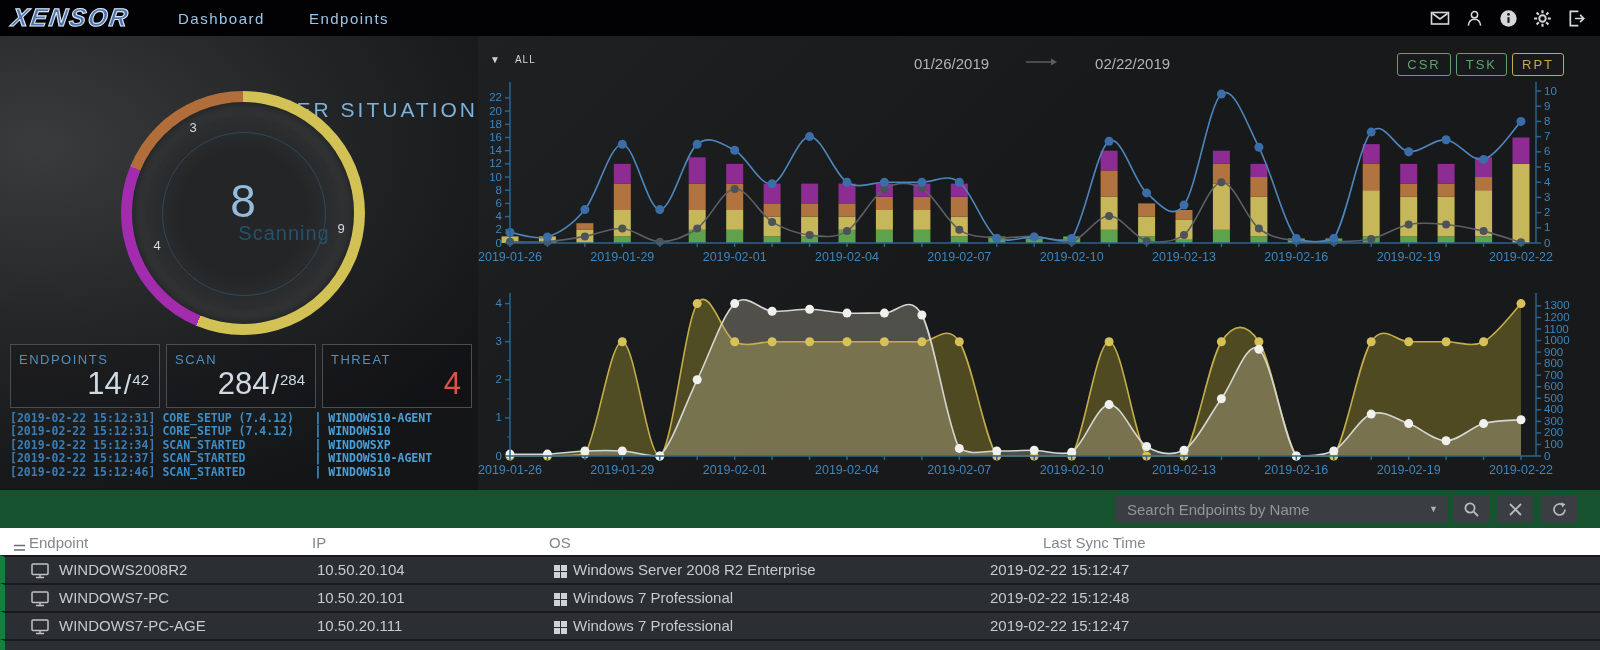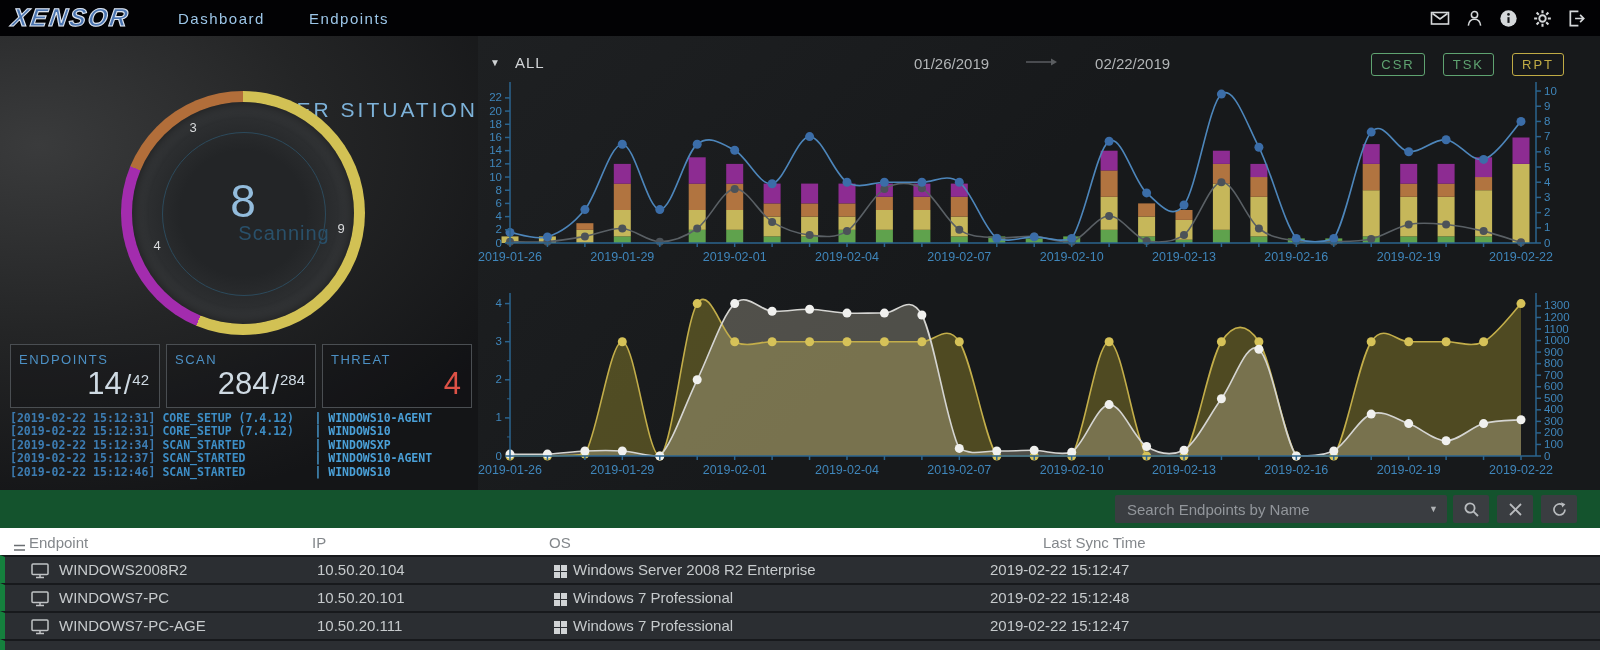--- a/index.html
+++ b/index.html
@@ -50,27 +50,27 @@
       font-size:11.5px;font-weight:bold;line-height:13.4px;white-space:nowrap;}
   .log-time{color:#3c7cb2;}
   .log-event{color:#3d8ec6;display:inline-block;width:152px;margin-left:7px;}
   .log-host{color:#4aa0d8;}
 
   
   .chart-area{position:absolute;left:478px;top:36px;width:1122px;height:454px;
       background:linear-gradient(135deg,#1e2022 0%,#17191b 45%);}
   .scope{position:absolute;left:12px;top:18px;display:flex;align-items:center;gap:15px;cursor:pointer;}
   .scope-caret{font-size:10px;color:#cfd2d4;}
-  .scope-label{font-size:15px;letter-spacing:1px;color:#d2d5d7;}
+  .scope-label{font-size:10px;letter-spacing:1px;color:#d2d5d7;}
   .dates{position:absolute;left:436px;top:18px;display:flex;align-items:center;gap:36px;}
   .date-text{font-size:15px;color:#b2b5b7;}
   .report-btns{position:absolute;right:36px;top:17px;display:flex;gap:5px;}
   .rep-btn{border:1px solid;border-radius:3px;background:transparent;
       font-family:"Liberation Sans",sans-serif;font-size:13px;letter-spacing:2px;
-      padding:3px 9px;cursor:pointer;margin-left:13px;}
+      padding:3px 9px;cursor:pointer;}
   svg text{font-family:"Liberation Sans",sans-serif;}
   #chart-top{position:absolute;left:0;top:2px;}
   #chart-bottom{position:absolute;left:0;top:249px;}
 
   
   .toolbar{position:absolute;left:0;top:490px;width:1600px;height:38px;background:#14532d;}
   .search-wrap{position:absolute;left:1115px;top:5px;width:332px;height:28px;background:#3a3d41;
       border-radius:2px;}
   .search-input{position:absolute;left:0;top:0;width:100%;height:100%;background:transparent;border:none;
       outline:none;color:#c8cbcd;font-size:15px;padding:0 26px 0 12px;box-sizing:border-box;

